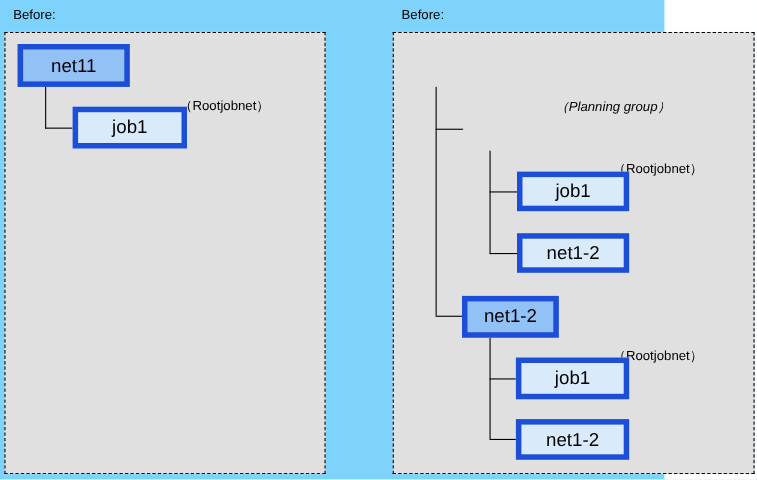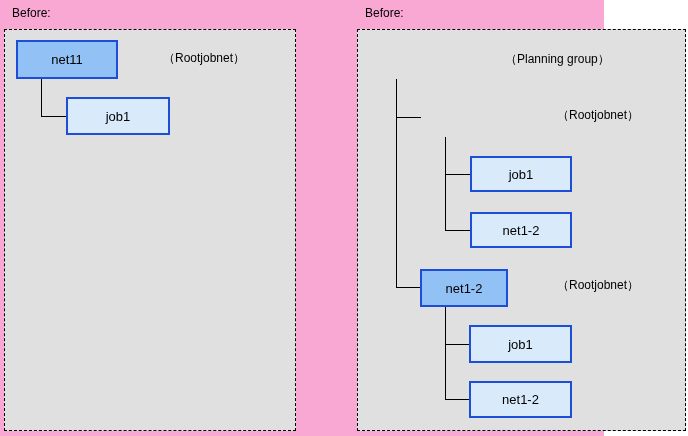--- a/index.html
+++ b/index.html
@@ -1,34 +1,34 @@
 <!DOCTYPE html>
 <html><head>
 <meta charset="utf-8">
 <style>
   html,body { margin:0; padding:0; background:#ffffff; }
   #canvas {
-    position:relative; width:604px; height:436px; background:#f9a8d4;
+    position:relative; width:604px; height:436px; background:#7dd3fc;
     font-family:"Liberation Sans", sans-serif; color:#000;
   }
   .section-title {
     position:absolute; font-size:12px; line-height:15px; color:#000; white-space:nowrap;
   }
   .panel {
     position:absolute; box-sizing:border-box;
     background:#e0e0e0; border:1px dashed #000000;
   }
   .node {
     position:absolute; box-sizing:border-box;
-    border:2px solid #1d4ed8;
+    border:5px solid #1d4ed8;
     display:flex; align-items:center; justify-content:center;
-    font-size:13px; white-space:nowrap;
+    font-size:17px; white-space:nowrap;
   }
   .annotation {
-    position:absolute; font-size:12px; line-height:15px; white-space:nowrap;
+    position:absolute; font-size:12px; line-height:15px; white-space:nowrap;margin-top:38px;
   }
   .line { position:absolute; background:#000000; }
 </style>
 </head>
 <body>
 
 <div id="canvas">
 
   <div class="section-title" style="left:12px; top:6px;">Before:</div>
 
@@ -50,21 +50,21 @@
   <div class="line" style="left:396px; top:287px; width:24px; height:1px;"></div>
 
   <div class="line" style="left:445px; top:137px; width:1px; height:93px;"></div>
   <div class="line" style="left:445px; top:174px; width:25px; height:1px;"></div>
   <div class="line" style="left:445px; top:230px; width:25px; height:1px;"></div>
 
   <div class="line" style="left:445px; top:307px; width:1px; height:92px;"></div>
   <div class="line" style="left:445px; top:344px; width:24px; height:1px;"></div>
   <div class="line" style="left:445px; top:399px; width:24px; height:1px;"></div>
 
-  <div class="annotation" style="left:505px; top:52px;">（Planning group）</div>
+  <div class="annotation" style="left:505px; top:52px;font-style:italic;">（Planning group）</div>
 
   <div class="annotation" style="left:557px; top:108px;">（Rootjobnet）</div>
 
   <div class="node" style="left: 470px; top: 156px; width: 102px; height: 36px; background-color: rgb(217, 234, 251);">job1</div>
   <div class="node" style="left: 470px; top: 212px; width: 102px; height: 36px; background-color: rgb(217, 234, 251);">net1-2</div>
 
   <div class="node" style="left: 420px; top: 269px; width: 88px; height: 38px; background-color: rgb(146, 194, 245);">net1-2</div>
   <div class="annotation" style="left:557px; top:278px;">（Rootjobnet）</div>
 
   <div class="node" style="left: 469px; top: 325px; width: 103px; height: 38px; background-color: rgb(217, 234, 251);">job1</div>

